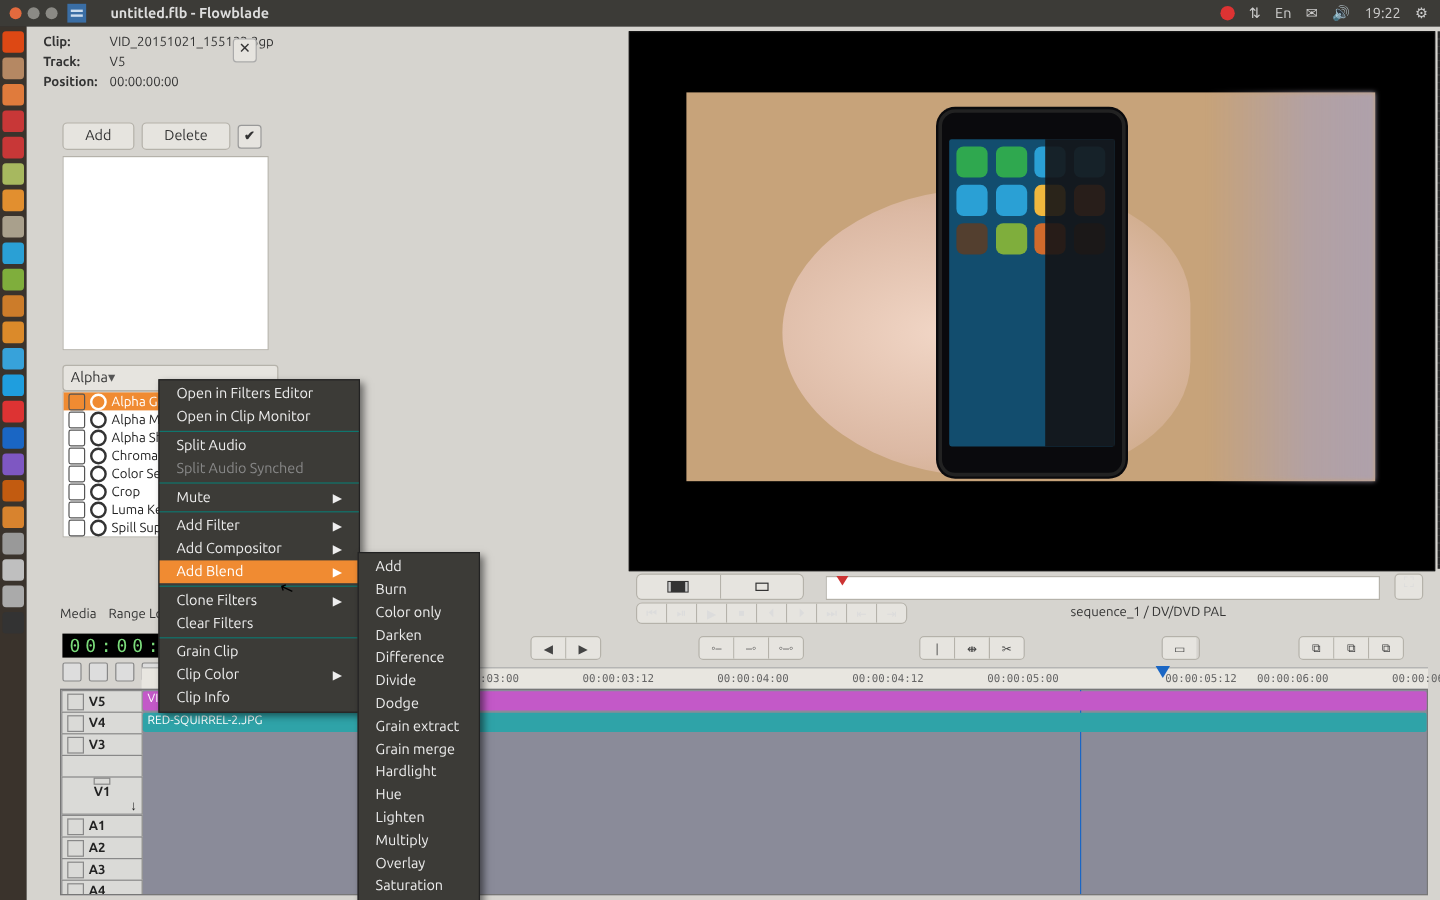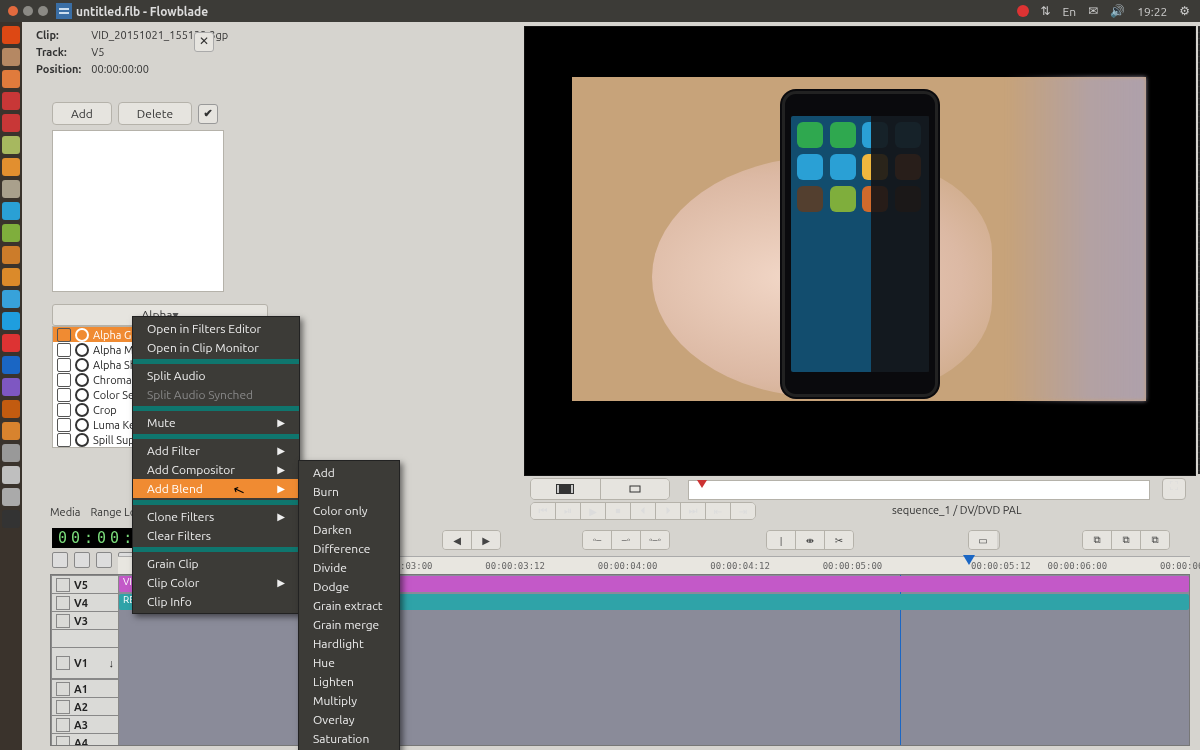--- a/index.html
+++ b/index.html
@@ -19,32 +19,32 @@
 
 #clippanel{position:absolute;left:8px;top:4px;width:180px;}
 #clippanel .lbl{color:#333;font-weight:bold;font-size:11px;margin-top:28px;}
 #clippanel .val{color:#333;font-size:11px;}
 #clippanel table td{padding:0 4px;line-height:15px;}
 #closex{position:absolute;left:172px;top:10px;width:18px;height:18px;border:1px solid #aaa;border-radius:3px;background:#e6e4df;text-align:center;line-height:16px;color:#333;font-size:12px;}
 #btnrow{position:absolute;left:30px;top:80px;display:flex;gap:6px;align-items:center;}
 .btn{background:#e6e4df;border:1px solid #b5b2aa;border-radius:4px;padding:4px 18px;font-size:12px;color:#333;}
 .sq{width:18px;height:18px;border:1px solid #999;border-radius:3px;background:#e6e4df;display:flex;align-items:center;justify-content:center;color:#333;font-weight:bold;font-size:11px;}
 #whitebox{position:absolute;left:30px;top:108px;width:170px;height:160px;background:#fff;border:1px solid #b5b2aa;}
-#alphasel{position:absolute;left:30px;top:282px;width:166px;border:1px solid #b5b2aa;background:#e6e4df;border-radius:3px;height:20px;line-height:20px;padding:0 24px;color:#333;display:flex;align-items:center;justify-content:center;}
+#alphasel{position:absolute;left:30px;top:282px;width:166px;border:1px solid #b5b2aa;background:#e6e4df;border-radius:3px;height:20px;line-height:20px;padding:0 6px;color:#333;display:flex;align-items:center;justify-content:flex-start;}
 #alphasel:after{content:"▾";color:#555;}
 #filterlist{position:absolute;left:30px;top:304px;width:168px;background:#fff;border:1px solid #b5b2aa;}
 .frow{display:flex;align-items:center;height:15px;font-size:11px;color:#222;}
 .frow .cb{width:12px;height:12px;border:1px solid #555;margin:0 4px;border-radius:2px;}
 .frow .dot{width:10px;height:10px;border-radius:50%;border:2px solid #333;margin-right:4px;background:transparent;}
 .frow.sel{background:#f08b32;color:#fff;}
 .frow.sel .dot{border-color:#fff;}
 
 .menu{position:absolute;background:#3c3b37;border:1px solid #222;box-shadow:3px 3px 6px rgba(0,0,0,0.5);padding:2px 0;z-index:30;color:#eee;font-size:12px;}
 .menu .mi{padding:2px 14px;white-space:nowrap;display:flex;justify-content:space-between;align-items:center;height:15px;line-height:15px;}
-.menu .mi.sep{border-top:5px solid #0f766e;margin-top:2px;padding-top:4px;text-align:right;}
+.menu .mi.sep{border-top:1px solid #0f766e;margin-top:2px;padding-top:4px;text-align:right;}
 .menu .mi.dis{color:#888;}
 .menu .mi.sel{background:#f08b32;color:#fff;gap:36px;}
 .menu .mi .arw{font-size:10px;margin-left:16px;}
 #ctx{left:110px;top:294px;width:166px;}
 #subm{left:276px;top:438px;width:100px;}
 
 #tabs{position:absolute;left:28px;top:484px;font-size:11px;color:#333;display:flex;gap:10px;}
 
 #tc{position:absolute;left:30px;top:506px;width:180px;height:20px;background:#000;color:#7bdc7b;font-family:monospace;font-size:15px;letter-spacing:4px;padding-left:6px;line-height:20px;}
 
@@ -100,21 +100,21 @@
   <div class="wdots">
     <div class="dot" style="background:#e26a3e"></div>
     <div class="dot" style="background:#8b8a85"></div>
     <div class="dot" style="background:#8b8a85"></div>
   </div>
   <svg width="16" height="16">
       <rect width="16" height="16" fill="#3a6ea5"></rect>
       <rect x="3" y="5" width="10" height="2" fill="#cde"></rect>
       <rect x="3" y="9" width="10" height="2" fill="#cde"></rect>
     </svg>
-  <span style="margin-left:4px;font-weight:bold">untitled.flb - Flowblade</span>
+  <span style="margin-left:20px;font-weight:bold">untitled.flb - Flowblade</span>
   <div class="spacer"></div>
   <div class="tray">
     <div class="rec"></div>
     <span>⇅</span>
     <span>En</span>
     <span>✉</span>
     <span>🔊</span>
     <span>19:22</span>
     <span>⚙</span>
   </div>
@@ -406,21 +406,21 @@
       </div>
       <div class="th" style="top: 18px; height: 18px;">
         <div class="eye"></div>
         <span class="name">V4</span>
       </div>
       <div class="th" style="top: 36px; height: 18px;">
         <div class="eye"></div>
         <span class="name">V3</span>
       </div>
       <div class="th" style="top: 54px; height: 18px;"></div>
-      <div class="th" style="top: 72px; height: 30px;">
+      <div class="th" style="top: 72px; height: 30px; flex-direction: column;">
         <div class="eye"></div>
         <span class="name">V1</span>
         <span style="margin-left:auto;margin-right:4px">↓</span>
       </div>
       <div class="th" style="top: 104px; height: 18px;">
         <div class="eye"></div>
         <span class="name">A1</span>
       </div>
       <div class="th" style="top: 122px; height: 18px;">
         <div class="eye"></div>

